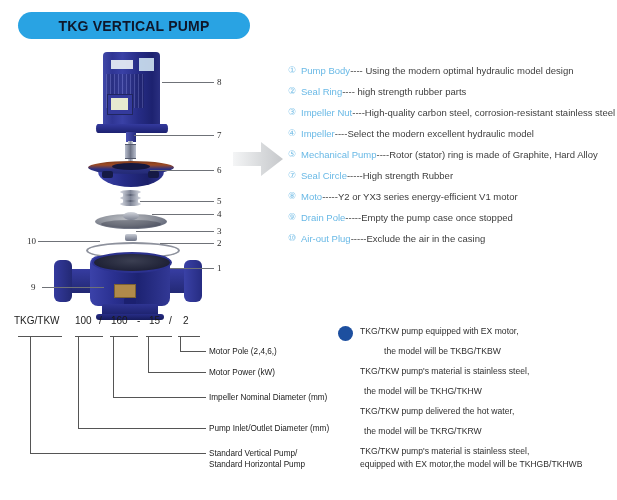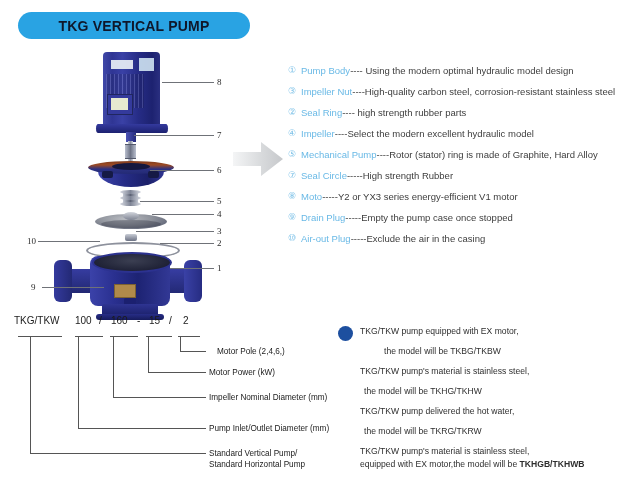--- a/index.html
+++ b/index.html
@@ -225,21 +225,21 @@
   
   .legend{position:absolute;left:336px;top:320px;width:281px;height:160px;}
   .dot{
     position:absolute;left:2px;top:6px;width:15px;height:15px;border-radius:50%;
     background:#1d4f9f;
   }
   .lg-line{
     position:absolute;font-size:8.6px;color:#2e2e2e;white-space:nowrap;
     font-family:"Liberation Sans", sans-serif;
   }
-  .lg-line b{font-weight:bold;}
+  .lg-line b{font-weight:normal;}
 </style>
 </head>
 <body>
 
 <div class="root">
 
   <div class="title-pill">
     <span>TKG VERTICAL PUMP</span>
   </div>
 
@@ -329,39 +329,39 @@
       </defs>
       <path d="M2,12 L30,12 L30,2 L52,19 L30,36 L30,26 L2,26 Z" fill="url(#ag)"></path>
     </svg>
   </div>
 
   <div class="list">
     <div class="list-row">
       <span class="idx">①</span><span class="pname">Pump Body</span><span class="pdesc">---- Using the modern optimal hydraulic model design</span>
     </div>
     <div class="list-row">
+      <span class="idx">②</span><span class="pname">Seal Ring</span><span class="pdesc">---- high strength rubber parts</span>
+    </div>
+    <div class="list-row">
       <span class="idx">③</span><span class="pname">Impeller Nut</span><span class="pdesc">----High-quality carbon steel, corrosion-resistant stainless steel</span>
     </div>
     <div class="list-row">
-      <span class="idx">②</span><span class="pname">Seal Ring</span><span class="pdesc">---- high strength rubber parts</span>
-    </div>
-    <div class="list-row">
       <span class="idx">④</span><span class="pname">Impeller</span><span class="pdesc">----Select the modern excellent hydraulic model</span>
     </div>
     <div class="list-row">
       <span class="idx">⑤</span><span class="pname">Mechanical Pump</span><span class="pdesc">----Rotor (stator) ring is made of Graphite, Hard Alloy</span>
     </div>
     <div class="list-row">
       <span class="idx">⑦</span><span class="pname">Seal Circle</span><span class="pdesc">-----High strength Rubber</span>
     </div>
     <div class="list-row">
       <span class="idx">⑧</span><span class="pname">Moto</span><span class="pdesc">-----Y2 or YX3 series energy-efficient V1 motor</span>
     </div>
     <div class="list-row">
-      <span class="idx">⑨</span><span class="pname">Drain Plug</span><span class="pdesc">-----Empty the pump case once stopped</span>
+      <span class="idx">⑨</span><span class="pname">Drain Pole</span><span class="pdesc">-----Empty the pump case once stopped</span>
     </div>
     <div class="list-row">
       <span class="idx">⑩</span><span class="pname">Air-out Plug</span><span class="pdesc">-----Exclude the air in the casing</span>
     </div>
   </div>
 
   <div class="model">
     <div class="code-row">
       <span class="tok" style="left:0px;">TKG/TKW</span>
       <span class="tok" style="left:61px;">100</span>
@@ -384,21 +384,21 @@
     <div class="vline" style="left:113px;top:31px;height:61px;"></div>
     <div class="vline" style="left:148px;top:31px;height:36px;"></div>
     <div class="vline" style="left:180px;top:31px;height:15px;"></div>
 
     <div class="hline" style="left:180px;top:46px;width:26px;"></div>
     <div class="hline" style="left:148px;top:67px;width:58px;"></div>
     <div class="hline" style="left:113px;top:92px;width:93px;"></div>
     <div class="hline" style="left:78px;top:123px;width:128px;"></div>
     <div class="hline" style="left:30px;top:148px;width:176px;"></div>
 
-    <div class="clabel" style="left:209px;top:41px;margin-left:8px;">Motor Pole (2,4,6,)</div>
+    <div class="clabel" style="left:209px;top:41px;">Motor Pole (2,4,6,)</div>
     <div class="clabel" style="left:209px;top:62px;">Motor Power  (kW)</div>
     <div class="clabel" style="left:209px;top:87px;">Impeller Nominal Diameter (mm)</div>
     <div class="clabel" style="left:209px;top:118px;">Pump Inlet/Outlet Diameter (mm)</div>
     <div class="clabel" style="left:209px;top:143px;text-align:center;">Standard Vertical  Pump/</div>
     <div class="clabel" style="left:209px;top:154px;">Standard  Horizontal Pump</div>
   </div>
 
   <div class="legend">
     <div class="dot"></div>
     <div class="lg-line" style="left:24px;top:6px;">TKG/TKW pump equipped with EX motor,</div>

